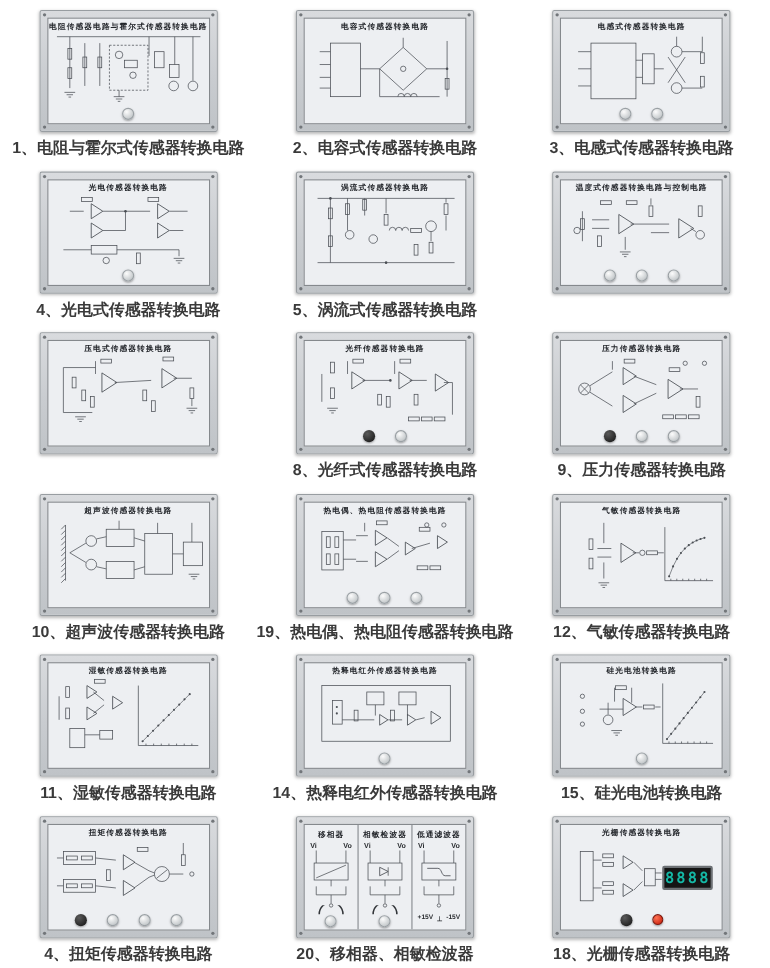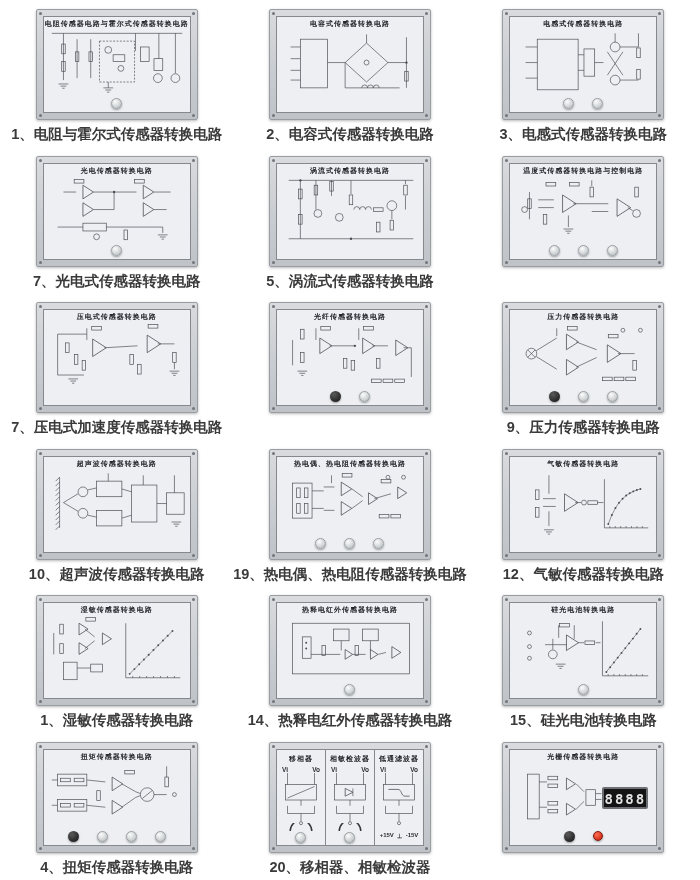--- a/index.html
+++ b/index.html
@@ -15,21 +15,21 @@
   .plate-title{position:absolute;top:2px;left:0;right:0;text-align:center;font-size:7px;font-weight:bold;
                color:#22252a;letter-spacing:1px;white-space:nowrap;}
   .schem{position:absolute;left:0;top:0;width:100%;height:100%;}
   .knobs{position:absolute;left:0;right:0;bottom:3px;display:flex;justify-content:center;gap:18px;}
   .knob{width:11px;height:11px;border-radius:50%;box-shadow:0 1px 2px rgba(0,0,0,.35);}
   .knob.light{background:radial-gradient(circle at 35% 30%,#fcfcfc,#ccd0d2 65%,#a8adb1);border:1px solid #9aa0a4;box-sizing:border-box;}
   .knob.dark{background:radial-gradient(circle at 35% 30%,#5a5a5a,#101010);}
   .knob.red{width:10px;height:10px;background:radial-gradient(circle at 35% 30%,#ff7152,#c21806);border:1px solid #7d170c;box-sizing:border-box;}
   .caption{margin-top:5px;font-size:14.5px;font-weight:bold;color:#3a3a3a;white-space:nowrap;text-align:center;}
   .seg{position:absolute;right:8px;top:37px;width:46px;height:22px;background:#141414;border:2px solid #6c7074;
-       border-radius:2px;color:#e5e5e5;font-family:"DejaVu Sans Mono",monospace;font-size:14px;font-weight:bold;
+       border-radius:2px;color:#14b8a6;font-family:"DejaVu Sans Mono",monospace;font-size:14px;font-weight:bold;
        text-align:center;line-height:20px;letter-spacing:2px;box-sizing:border-box;}
   
   .sections{position:absolute;left:0;top:0;right:0;bottom:0;display:flex;}
   .section{flex:1;position:relative;display:flex;flex-direction:column;align-items:center;}
   .section + .section{border-left:1px solid #85898d;}
   .sec-title{margin-top:4px;font-size:7px;font-weight:bold;color:#22252a;letter-spacing:1px;white-space:nowrap;}
   .sec-terms{width:100%;display:flex;justify-content:space-between;padding:0 5px;box-sizing:border-box;
              font-size:6.5px;font-weight:bold;color:#2a2d31;margin-top:2px;}
   .sec-sym{width:44px;height:54px;}
   .sec-knobwrap{position:absolute;bottom:2px;left:0;right:0;display:flex;flex-direction:column;align-items:center;}
@@ -187,21 +187,21 @@
             <line x1="117" y1="70" x2="127" y2="70" stroke="#4a4e54" stroke-width="0.7"></line>
             <line x1="119" y1="72.2" x2="125" y2="72.2" stroke="#4a4e54" stroke-width="0.7"></line>
             <line x1="120.8" y1="74.4" x2="123.2" y2="74.4" stroke="#4a4e54" stroke-width="0.7"></line>
             <circle cx="72" cy="26" r="1.2" fill="#4a4e54"></circle>
           </svg>
           <div class="knobs">
             <div class="knob light"></div>
           </div>
         </div>
     </div>
-    <div class="caption">7、光电式传感器转换电路</div>
+    <div class="caption">4、光电式传感器转换电路</div>
   </div>
 
   <div class="cell">
     <div class="panel">
       <span class="screw tl"></span>
       <span class="screw tr"></span>
       <span class="screw bl"></span>
       <span class="screw br"></span>
       <div class="plate">
         <div class="plate-title">涡流式传感器转换电路</div>
@@ -304,21 +304,20 @@
             <line x1="25" y1="68" x2="35" y2="68" stroke="#4a4e54" stroke-width="0.7"></line>
             <line x1="27" y1="70.2" x2="33" y2="70.2" stroke="#4a4e54" stroke-width="0.7"></line>
             <line x1="28.8" y1="72.4" x2="31.2" y2="72.4" stroke="#4a4e54" stroke-width="0.7"></line>
             <line x1="129" y1="60" x2="139" y2="60" stroke="#4a4e54" stroke-width="0.7"></line>
             <line x1="131" y1="62.2" x2="137" y2="62.2" stroke="#4a4e54" stroke-width="0.7"></line>
             <line x1="132.8" y1="64.4" x2="135.2" y2="64.4" stroke="#4a4e54" stroke-width="0.7"></line>
             <line x1="14" y1="64" x2="41" y2="64" stroke="#4a4e54" stroke-width="0.7"></line>
           </svg>
         </div>
     </div>
-    <div class="caption">7、压电式加速度传感器转换电路</div>
   </div>
 
   <div class="cell">
     <div class="panel">
       <span class="screw tl"></span>
       <span class="screw tr"></span>
       <span class="screw bl"></span>
       <span class="screw br"></span>
       <div class="plate">
         <div class="plate-title">光纤传感器转换电路</div>
@@ -347,20 +346,21 @@
             <circle cx="80" cy="34" r="1.2" fill="#4a4e54"></circle>
             <line x1="130" y1="36" x2="138" y2="36" stroke="#4a4e54" stroke-width="0.7"></line>
             <line x1="138" y1="36" x2="138" y2="66" stroke="#4a4e54" stroke-width="0.7"></line>
           </svg>
           <div class="knobs">
             <div class="knob dark"></div>
             <div class="knob light"></div>
           </div>
         </div>
     </div>
+    <div class="caption">8、光纤式传感器转换电路</div>
   </div>
 
   <div class="cell">
     <div class="panel">
       <span class="screw tl"></span>
       <span class="screw tr"></span>
       <span class="screw bl"></span>
       <span class="screw br"></span>
       <div class="plate">
         <div class="plate-title">压力传感器转换电路</div>
@@ -571,21 +571,21 @@
             <circle cx="102.66666666666667" cy="55.333333333333336" r="1" fill="#4a4e54"></circle>
             <circle cx="107.55555555555556" cy="50.44444444444444" r="1" fill="#4a4e54"></circle>
             <circle cx="112.44444444444444" cy="45.55555555555556" r="1" fill="#4a4e54"></circle>
             <circle cx="117.33333333333333" cy="40.66666666666667" r="1" fill="#4a4e54"></circle>
             <circle cx="122.22222222222223" cy="35.77777777777778" r="1" fill="#4a4e54"></circle>
             <circle cx="127.11111111111111" cy="30.888888888888893" r="1" fill="#4a4e54"></circle>
             <circle cx="132" cy="26" r="1" fill="#4a4e54"></circle>
           </svg>
         </div>
     </div>
-    <div class="caption">1、湿敏传感器转换电路</div>
+    <div class="caption">11、湿敏传感器转换电路</div>
   </div>
 
   <div class="cell">
     <div class="panel">
       <span class="screw tl"></span>
       <span class="screw tr"></span>
       <span class="screw bl"></span>
       <span class="screw br"></span>
       <div class="plate">
         <div class="plate-title">热释电红外传感器转换电路</div>
@@ -828,14 +828,15 @@
             <line x1="88" y1="42" x2="94" y2="42" stroke="#4a4e54" stroke-width="0.7"></line>
             <line x1="88" y1="48" x2="94" y2="48" stroke="#4a4e54" stroke-width="0.7"></line>
           </svg>
           <div class="seg">8888</div>
           <div class="knobs">
             <div class="knob dark"></div>
             <div class="knob red"></div>
           </div>
         </div>
     </div>
+    <div class="caption">18、光栅传感器转换电路</div>
   </div>
 </div>
 
 </body></html>

